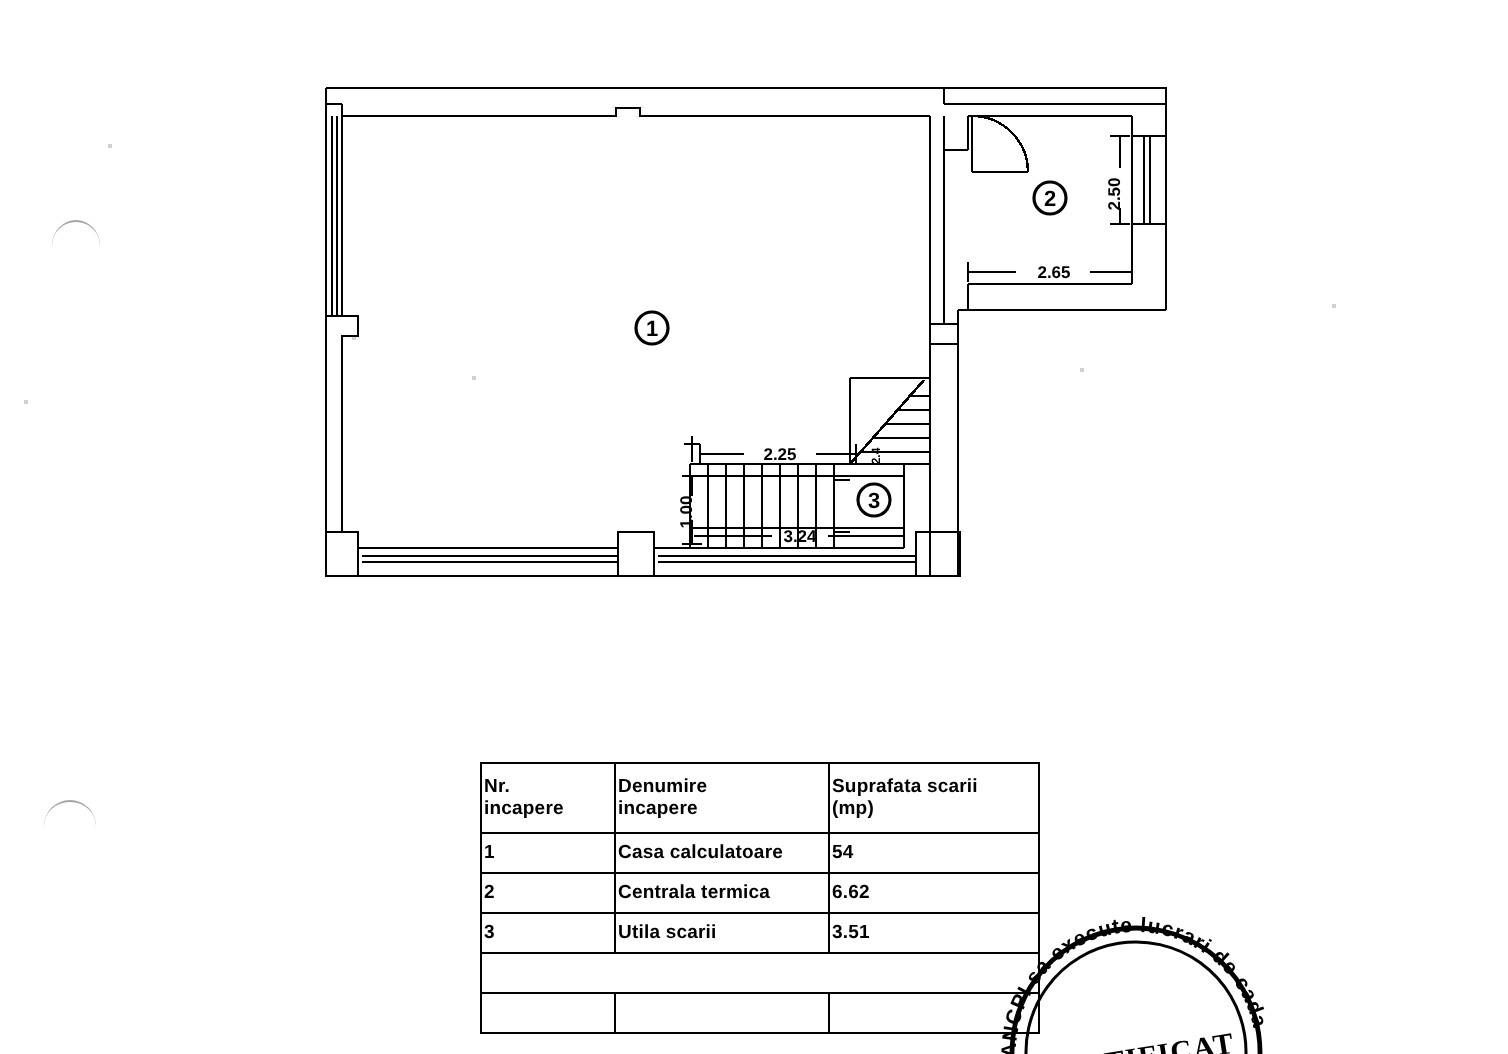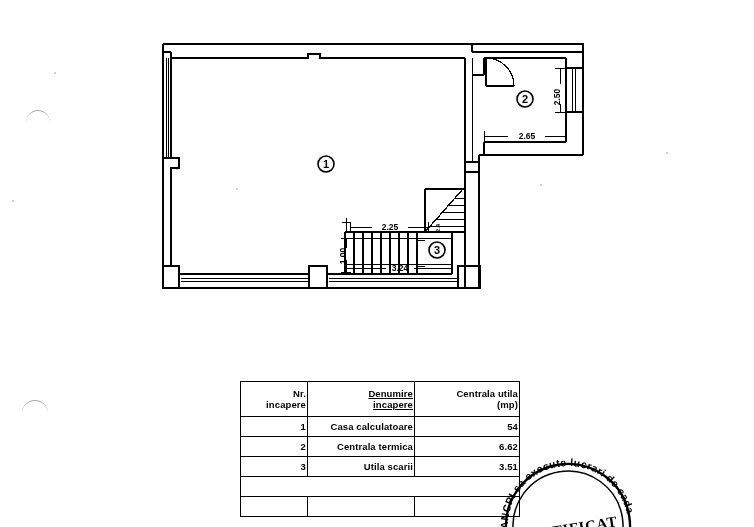--- a/index.html
+++ b/index.html
@@ -46,30 +46,30 @@
     top: 381px;
     width: 270px;
     border-collapse: collapse;
     table-layout: fixed;
     background: #fff;
   }
   #areas-table td, #areas-table th {
     border: 1.4px solid #000;
     font-size: 9.5px;
     font-weight: bold;
-    text-align: right;
+    text-align: left;
     vertical-align: middle;
     padding: 2px 1px;
     line-height: 1.18;
     letter-spacing: .1px;
   }
   #areas-table th { font-size: 9.5px; height: 30px; }
   #areas-table td { height: 15px; }
   .col-nr   { width: 64px; }
-  .col-name { width: 104px; text-decoration: underline; }
+  .col-name { width: 104px; }
   .col-area { width: 102px; }
   tr.empty-row td { height: 17px; }
   tr.cut-row td { height: 11px; border-bottom: none; }
 
   
   #stamp {
     position: absolute;
     left: 494px;
     top: 452px;
     width: 148px;
@@ -245,21 +245,21 @@
       <tr>
         <th class="col-nr">
           <span>Nr.</span><br>
           <span>incapere</span>
         </th>
         <th class="col-name">
           <span>Denumire</span><br>
           <span>incapere</span>
         </th>
         <th class="col-area">
-          <span>Centrala utila</span><br>
+          <span>Suprafata scarii</span><br>
           <span>(mp)</span>
         </th>
       </tr>
     </thead>
     <tbody>
       <tr>
         <td>1</td>
         <td>Casa calculatoare</td>
         <td>54</td>
       </tr>

